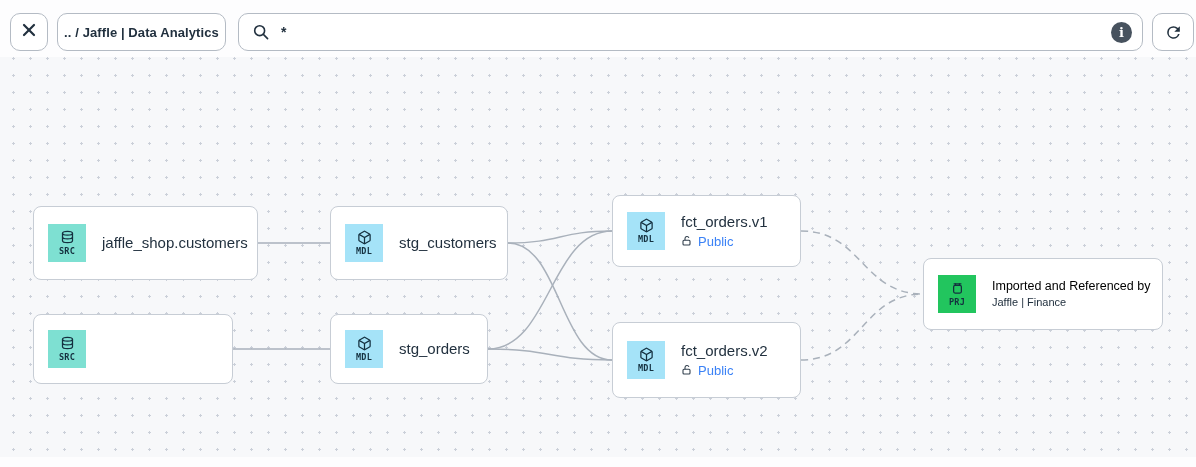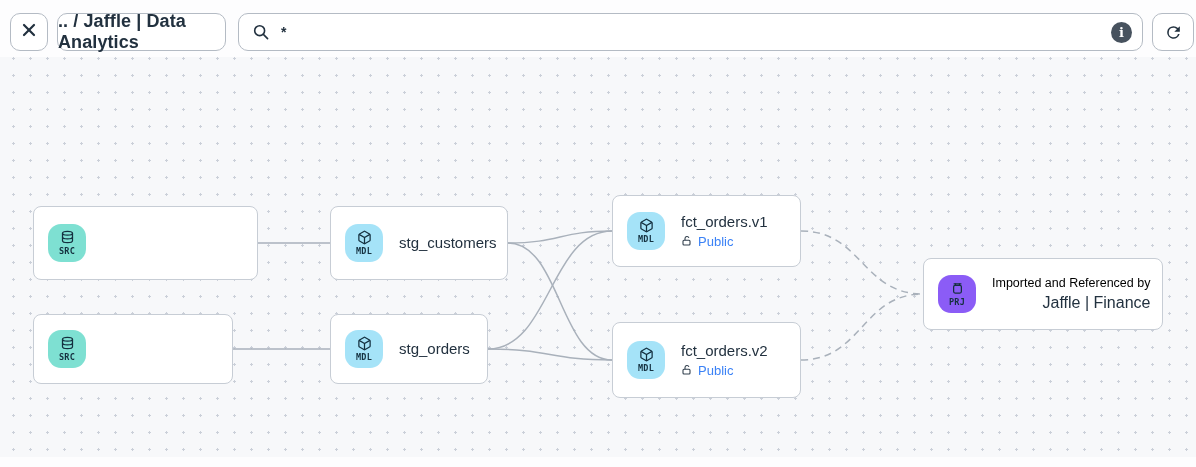--- a/index.html
+++ b/index.html
@@ -10,21 +10,21 @@
     color:#22313f;
   }
   
   .topbar{position:absolute;left:0;top:0;width:1196px;height:57px;background:#fdfdfe;z-index:5;}
   .tb-btn{
     position:absolute;top:13px;height:38px;box-sizing:border-box;
     background:#ffffff;border:1px solid #b4bbc4;border-radius:10px;
     display:flex;align-items:center;justify-content:center;cursor:pointer;
   }
   .close-btn{left:10px;width:38px;}
-  .crumb-btn{left:57px;width:169px;font-size:18px;font-weight:700;letter-spacing:.1px;}
+  .crumb-btn{left:57px;width:169px;font-size:13px;font-weight:700;letter-spacing:.1px;}
   .search-box{
     position:absolute;top:13px;left:238px;width:905px;height:38px;box-sizing:border-box;
     background:#fff;border:1px solid #b4bbc4;border-radius:10px;
     display:flex;align-items:center;padding:0 10px 0 13px;
   }
   .search-box input{
     flex:1;border:none;outline:none;background:transparent;
     font-family:"Liberation Sans",sans-serif;font-size:14px;font-weight:700;color:#22313f;
     margin-left:9px;
   }
@@ -42,33 +42,33 @@
     background-size:17px 17px;background-position:5px 10px;
   }
   svg.edges{position:absolute;left:0;top:0;width:1196px;height:467px;z-index:1;pointer-events:none;}
   
   .node{
     position:absolute;z-index:2;box-sizing:border-box;cursor:pointer;
     background:#ffffff;border:1px solid #c7cdd5;border-radius:8px;
     display:flex;align-items:center;padding-left:14px;
   }
   .badge{
-    width:38px;height:38px;border-radius:13px;flex:none;
+    width:38px;height:38px;border-radius:0;flex:none;
     display:flex;flex-direction:column;align-items:center;justify-content:center;
   }
   .badge svg{display:block;}
   .badge-label{
     font-family:"DejaVu Sans Mono",monospace;font-size:8.5px;font-weight:700;
     color:#14303f;line-height:1;margin-top:2px;letter-spacing:.2px;
   }
   .node-text{margin-left:16px;display:flex;flex-direction:column;justify-content:center;}
   .node-title{font-size:15px;color:#22313f;line-height:1.25;white-space:nowrap;}
   .node-sub{font-size:13px;color:#3b82f6;display:flex;align-items:center;gap:5px;margin-top:2px;white-space:nowrap;}
   .node-pre{font-size:12.5px;color:#000000;margin-bottom:3px;white-space:nowrap;}
-  .proj-title{font-size:16px;text-align:right;}
+  .proj-title{font-size:11px;}
 </style>
 </head>
 <body>
 
 <div class="topbar">
   <div class="tb-btn close-btn">
     <span>
       <svg viewBox="0 0 16 16" width="16" height="16" stroke="#22313f" stroke-width="2.2" stroke-linecap="round" fill="none">
           <line x1="3" y1="3" x2="13" y2="13"></line>
           <line x1="13" y1="3" x2="3" y2="13"></line>
@@ -113,20 +113,23 @@
       <div class="badge" style="background: rgb(126, 224, 210);">
         <span>
           <svg viewBox="0 0 24 24" width="15" height="15" fill="none" stroke="#14303f" stroke-width="2">
             <ellipse cx="12" cy="5" rx="8" ry="3"></ellipse>
             <path d="M4 5v6c0 1.66 3.58 3 8 3s8-1.34 8-3V5"></path>
             <path d="M4 11v6c0 1.66 3.58 3 8 3s8-1.34 8-3v-6"></path>
           </svg>
         </span>
         <span class="badge-label">SRC</span>
       </div>
+      <div class="node-text">
+        <div class="node-title">jaffle_shop.customers</div>
+      </div>
     </div>
     <div class="node" style="left: 33px; top: 314px; width: 200px; height: 70px; z-index: 2;">
       <div class="badge" style="background: rgb(126, 224, 210);">
         <span>
           <svg viewBox="0 0 24 24" width="15" height="15" fill="none" stroke="#14303f" stroke-width="2">
             <ellipse cx="12" cy="5" rx="8" ry="3"></ellipse>
             <path d="M4 5v6c0 1.66 3.58 3 8 3s8-1.34 8-3V5"></path>
             <path d="M4 11v6c0 1.66 3.58 3 8 3s8-1.34 8-3v-6"></path>
           </svg>
         </span>
@@ -205,21 +208,21 @@
             <svg viewBox="0 0 24 24" width="12" height="12" fill="none" stroke="#33414f" stroke-width="2.2">
               <rect x="4" y="10.5" width="14" height="9.5" rx="2"></rect>
               <path d="M8 10.5V7a4 4 0 0 1 7.8-1.2"></path>
             </svg>
           </span>
           <span>Public</span>
         </div>
       </div>
     </div>
     <div class="node" style="left: 923px; top: 258px; width: 240px; height: 72px; z-index: 2;">
-      <div class="badge" style="background: #8b5cf6;">
+      <div class="badge" style="background: #22c55e;">
         <span>
           <svg viewBox="0 0 24 24" width="15" height="15" fill="none" stroke="#14303f" stroke-width="2" stroke-linecap="round">
             <path d="M6.5 4.5h11"></path>
             <path d="M8.8 4.5v2.4M15.2 4.5v2.4"></path>
             <rect x="5.8" y="6.9" width="12.4" height="12.4" rx="2.4"></rect>
           </svg>
         </span>
         <span class="badge-label">PRJ</span>
       </div>
       <div class="node-text">

